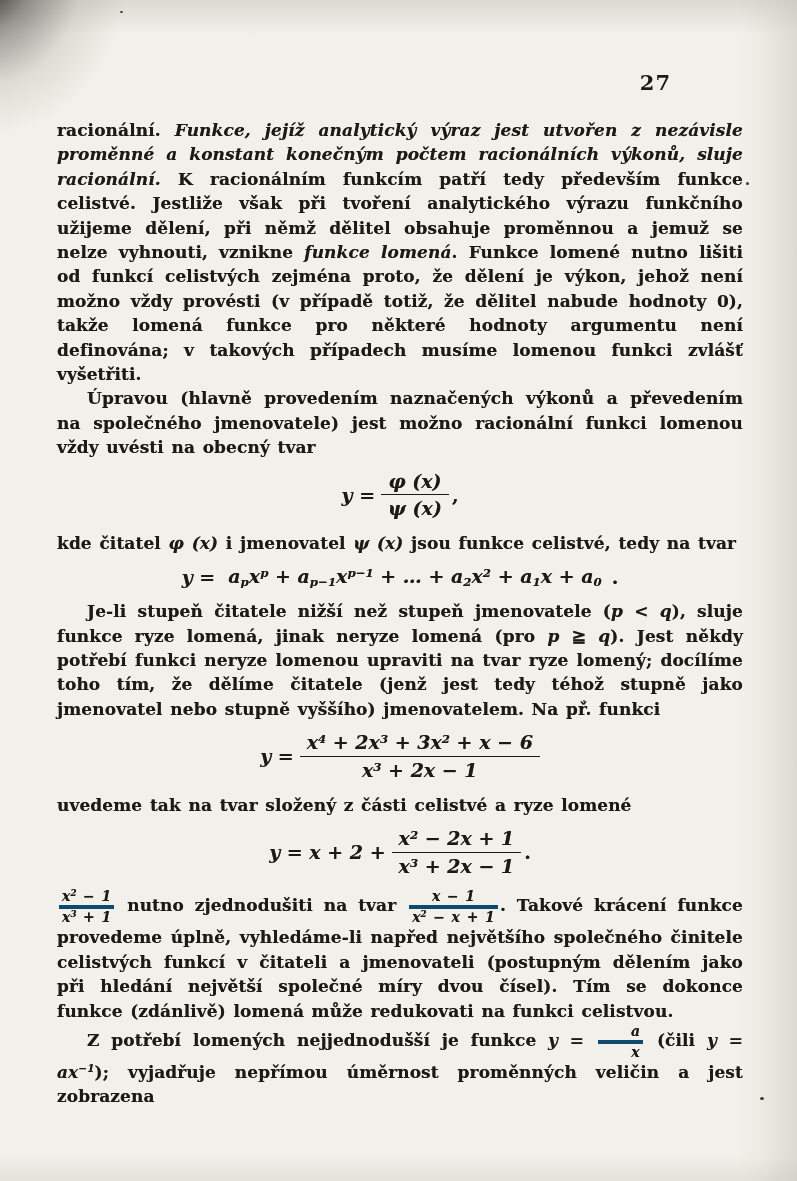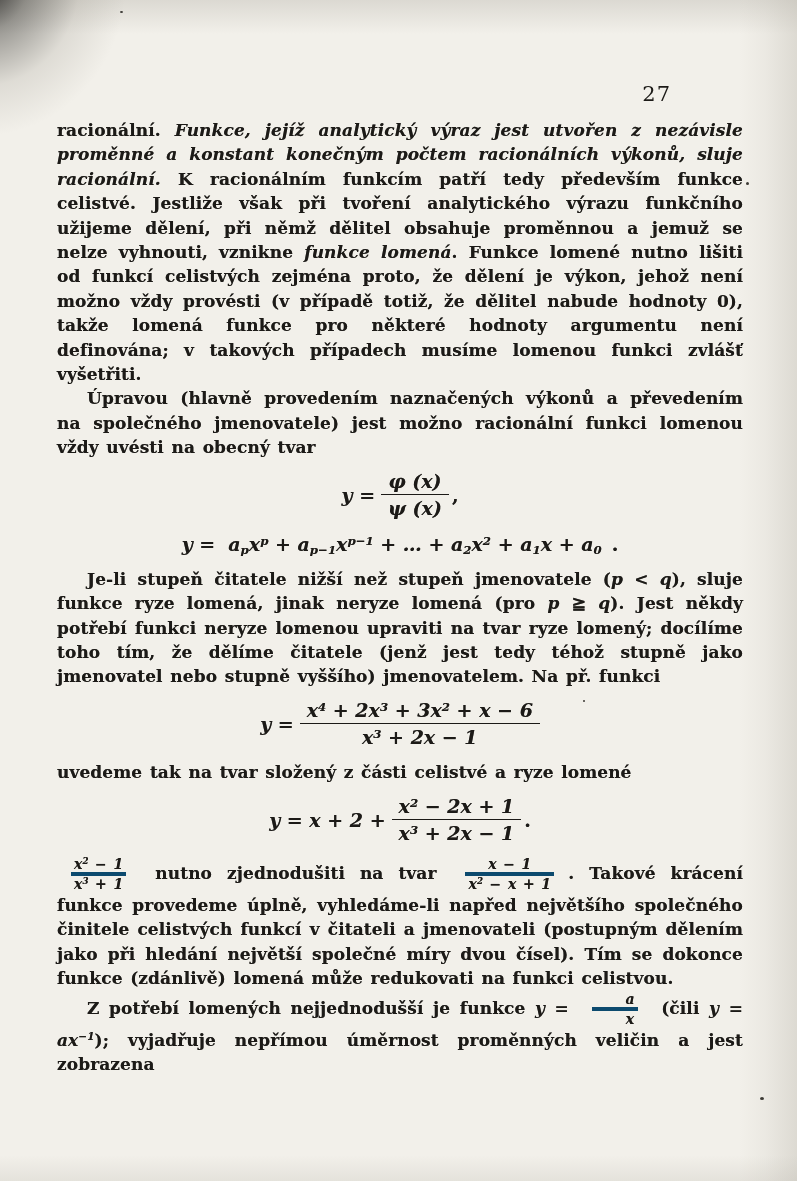--- a/index.html
+++ b/index.html
@@ -29,21 +29,21 @@
     background:radial-gradient(ellipse at 0 0, rgba(15,15,14,0.88) 0%, rgba(45,44,40,0.45) 22%, rgba(120,115,104,0.16) 46%, rgba(120,115,104,0) 68%);
   }
   .speck { position:absolute; background:#3c3a35; border-radius:50%; }
   .speck-a { left:120px; top:11px;  width:3px; height:2px; }
   .speck-b { left:746px; top:182px; width:3px; height:3px; }
   .speck-c { left:583px; top:700px; width:2px; height:2px; }
   .speck-d { left:760px; top:1097px; width:4px; height:3px; }
 
   .page-number {
     position:absolute; top:70px; right:126px;
-    font-size:21px; font-weight:normal; letter-spacing:1px;margin-top:12px;
+    font-size:21px; font-weight:bold; letter-spacing:1px;
   }
   .content {
     position:absolute; left:57px; top:118px; width:686px;font-weight:bold;
   }
   p {
     margin:0; font-size:17px; line-height:24.4px;
     text-align:justify; word-spacing:1.6px; letter-spacing:0.1px;
     text-shadow:0 0 0.4px rgba(25,24,22,0.65);
   }
   .indent { text-indent:30px; }
@@ -58,21 +58,21 @@
     text-shadow:0 0 0.4px rgba(25,24,22,0.65);
   }
   .formula .lhs { margin-right:6px; white-space:pre; }
   .formula .after { margin-left:3px; font-style:normal; }
   .dfrac { display:inline-block; text-align:center; vertical-align:middle; }
   .dfrac .num, .dfrac .den { display:block; padding:1px 7px; line-height:1.3; white-space:nowrap; }
   .dfrac .den { border-top:1.4px solid #1c1a17; }
 
   .ifrac {
     display:inline-block; text-align:center; vertical-align:middle;
-    font-size:14px; line-height:1.18; font-style:italic; margin:0 14px;
+    font-size:14px; line-height:1.18; font-style:italic; margin:0 2px;
   }
   .ifrac .num, .ifrac .den { display:block; padding:0 3px; white-space:nowrap; }
   .ifrac .den { border-top:4px solid #0c4a6e; }
   .math { font-style:italic; }
 </style>
 </head>
 <body>
 
 <div class="page">
 
@@ -95,20 +95,21 @@
 
     <div class="formula">
       <span class="lhs">y =</span>
       <span class="dfrac">
         <span class="num">φ (x)</span>
         <span class="den">ψ (x)</span>
       </span>
       <span class="after">,</span>
     </div>
 
+    <p><span>kde čitatel </span><i>φ (x)</i><span> i jmenovatel </span><i>ψ (x)</i><span> jsou funkce celistvé, tedy na tvar</span></p>
 
     <div class="formula">
       <span class="lhs">y =</span>
       <span class="dfrac">
         <span class="num"><span>a</span><sub>p</sub><span>x</span><sup>p</sup><span> + a</span><sub>p−1</sub><span>x</span><sup>p−1</sup><span> + … + a</span><sub>2</sub><span>x</span><sup>2</sup><span> + a</span><sub>1</sub><span>x + a</span><sub>0</sub></span>
       </span>
       <span class="after">.</span>
     </div>
 
     <p class="indent"><span>Je-li stupeň čitatele nižší než stupeň jmenovatele (</span><i>p</i><span> &lt; </span><i>q</i><span>), sluje funkce ryze lomená, jinak neryze lomená (pro </span><i>p</i><span> ≧ </span><i>q</i><span>). Jest někdy potřebí funkci neryze lomenou upraviti na tvar ryze lomený; docílíme toho tím, že dělíme čitatele (jenž jest tedy téhož stupně jako jmenovatel nebo stupně vyššího) jmenovatelem. Na př. funkci</span></p>

